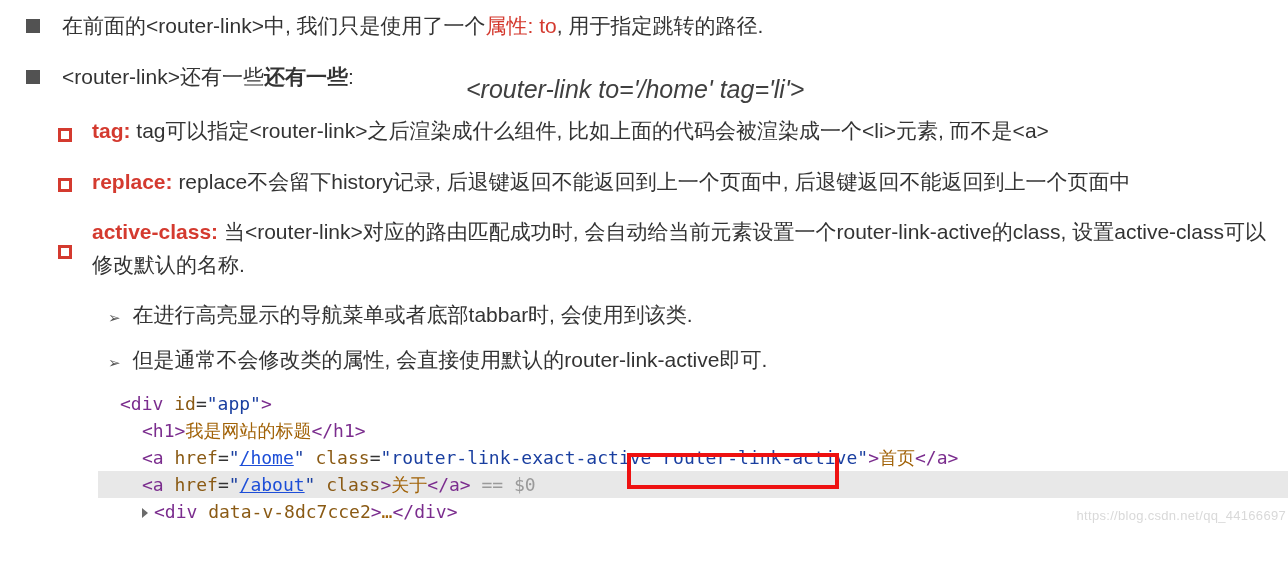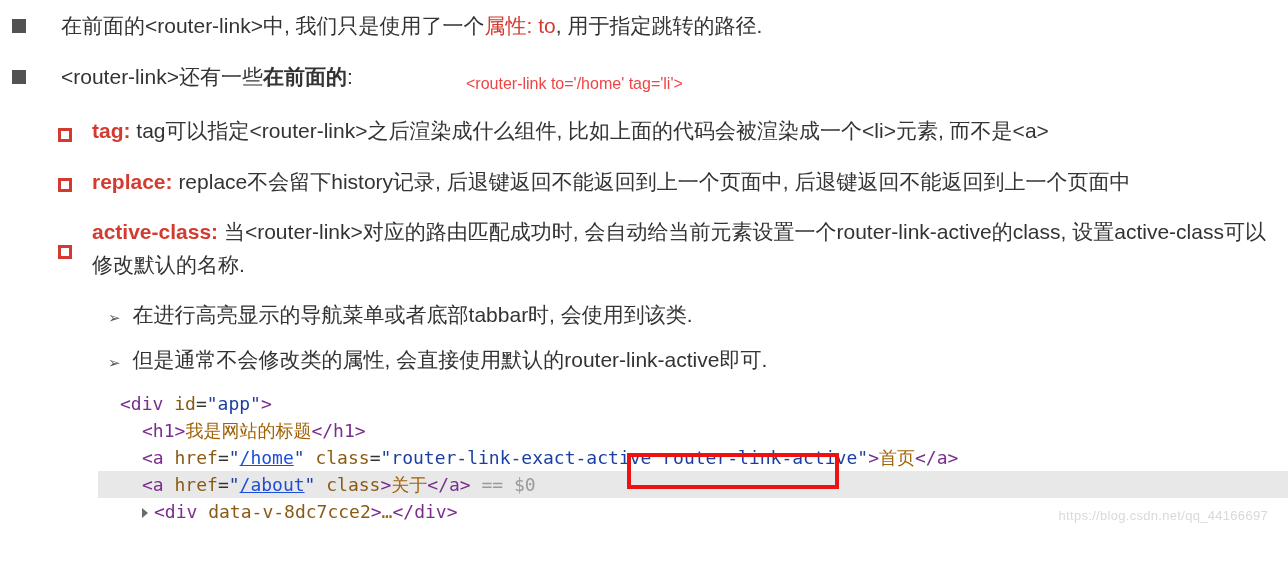--- a/index.html
+++ b/index.html
@@ -15,32 +15,33 @@
   }
   .row {
     display: flex;
     align-items: flex-start;
     margin: 6px 0 18px 0;
     line-height: 1.55;
   }
   .mk-square { width: 14px; height: 14px; background: #525252; margin-top: 9px; margin-right: 22px; flex: 0 0 auto; }
   .mk-hollow { width: 14px; height: 14px; border: 3px solid #d43a2f; box-sizing: border-box; margin-top: 7px; margin-right: 20px; flex: 0 0 auto; }
   .mk-chev { font-size: 15px; color: #555; margin-top: 7px; margin-right: 12px; flex: 0 0 auto; font-family: Arial, sans-serif;}
-  .lvl1 { margin-left: 2px; gap: 13px; }
+  .lvl1 { margin-left: 16px; }
   .lvl2 { margin-left: 48px; align-items: center; }
   .lvl3 { margin-left: 98px; }
   .red { color: #d43a2f; }
   .red-b { color: #d43a2f; font-weight: 600; }
   .bold { font-weight: 700; }
   .txt { flex: 1 1 auto; }
 
   .annot {
     position: absolute;
-    color: #ef4444;
-    font-size: 16px;
+    color: #404040;
+    font-size: 25px;
+    font-style: italic;
   }
 
   .code-area {
     margin: 8px 0 0 88px;
     font-family: Consolas, Menlo, monospace;
     font-size: 18px;
     color: #333;
     line-height: 1.5;
     position: relative;
   }
@@ -56,41 +57,41 @@
   .c-eq { color: #333; }
   .hl-line { background: #e8e8e8; display: inline-block; min-width: 1160px;}
   .tri { display:inline-block; width:0; height:0; border-left:6px solid #6b6b6b; border-top:5px solid transparent; border-bottom:5px solid transparent; margin-right:6px; vertical-align: 0px;}
   .redbox {
     position: absolute;
     border: 4px solid #e11;
     box-sizing: border-box;
   }
   .watermark {
     position: absolute;
-    right: 20px;
+    right: 2px;
     bottom: 6px;
     font-size: 13px;
     color: #d9d9d9;
     letter-spacing: 0.3px;
   }
 </style>
 </head>
 <body>
 
 <div class="row lvl1">
   <span class="mk-square"></span>
   <span class="txt">
     <span>在前面的&lt;router-link&gt;中, 我们只是使用了一个</span><span class="red">属性: to</span><span>, 用于指定跳转的路径.</span>
   </span>
 </div>
 
 <div class="row lvl1" style="margin-bottom:22px;">
   <span class="mk-square"></span>
   <span class="txt">
-    <span>&lt;router-link&gt;还有一些</span><span class="bold">在前面的</span><span>:</span>
+    <span>&lt;router-link&gt;还有一些</span><span class="bold">还有一些</span><span>:</span>
   </span>
 </div>
 
 <div class="annot" style="left:466px; top:75px;">&lt;router-link to='/home' tag='li'&gt;</div>
 
 <div class="row lvl2">
   <span class="mk-hollow"></span>
   <span class="txt">
     <span class="red-b">tag:</span><span> tag可以指定&lt;router-link&gt;之后渲染成什么组件, 比如上面的代码会被渲染成一个&lt;li&gt;元素, 而不是&lt;a&gt;</span>
   </span>

